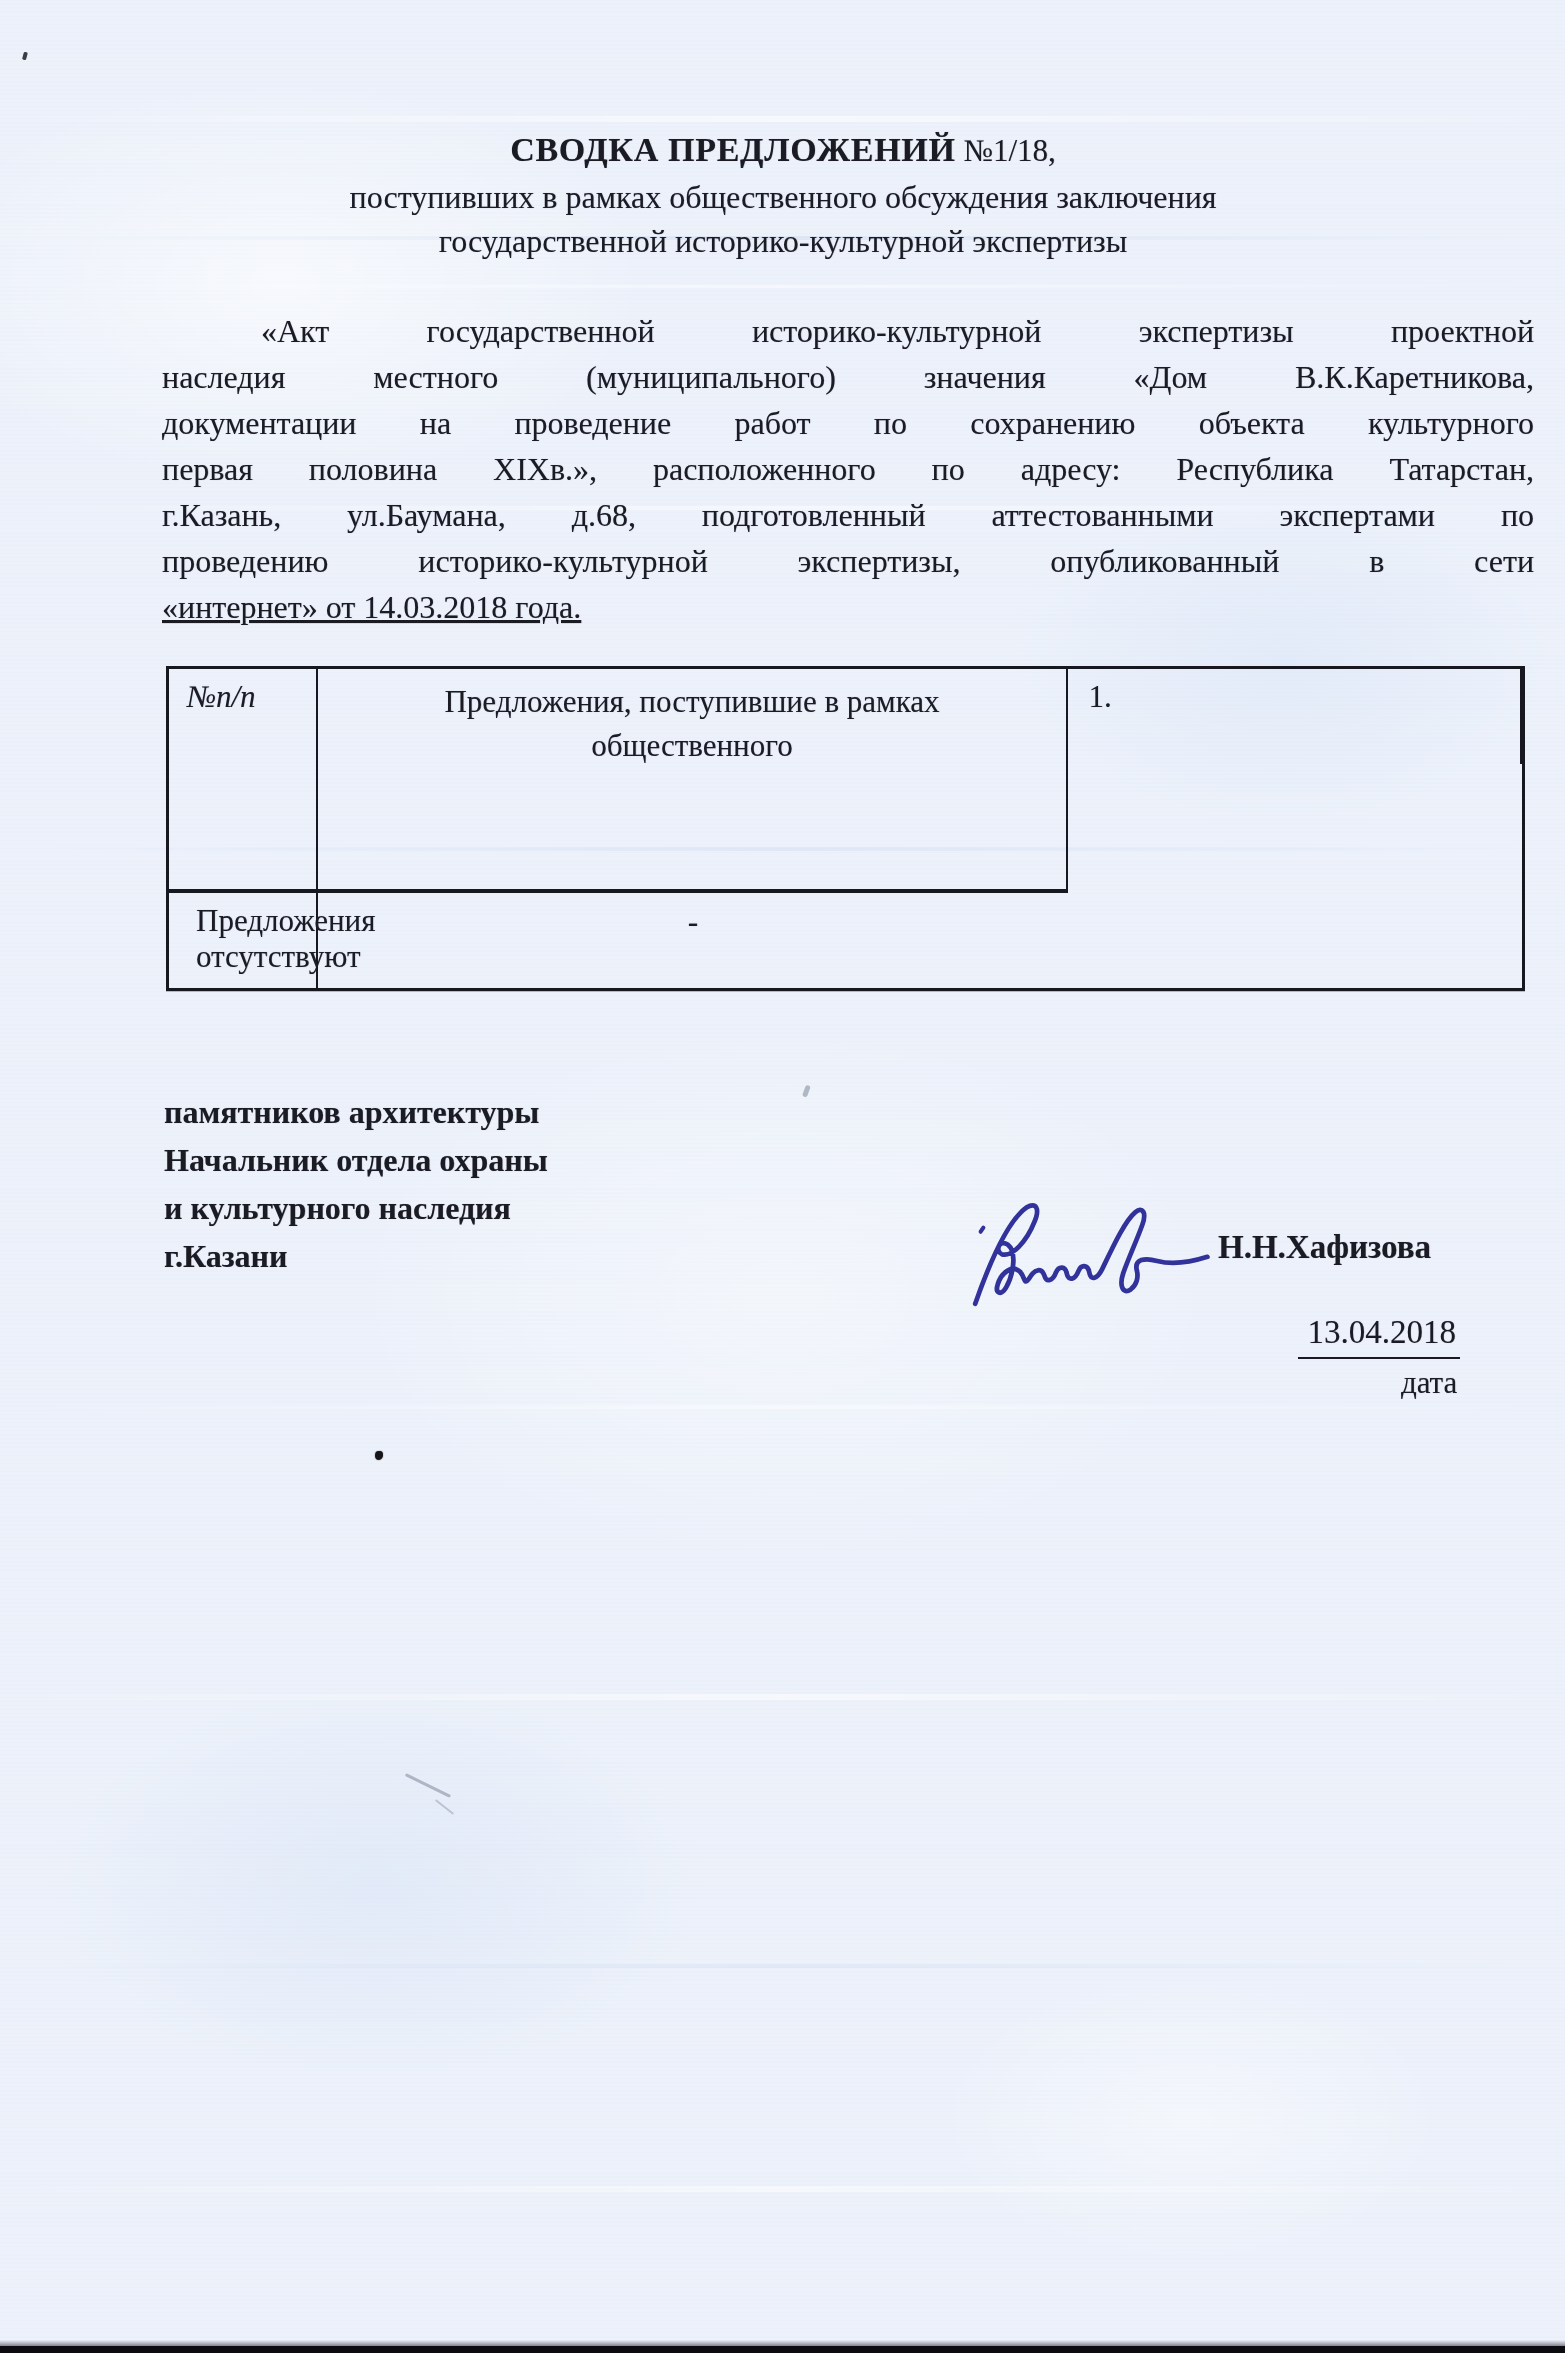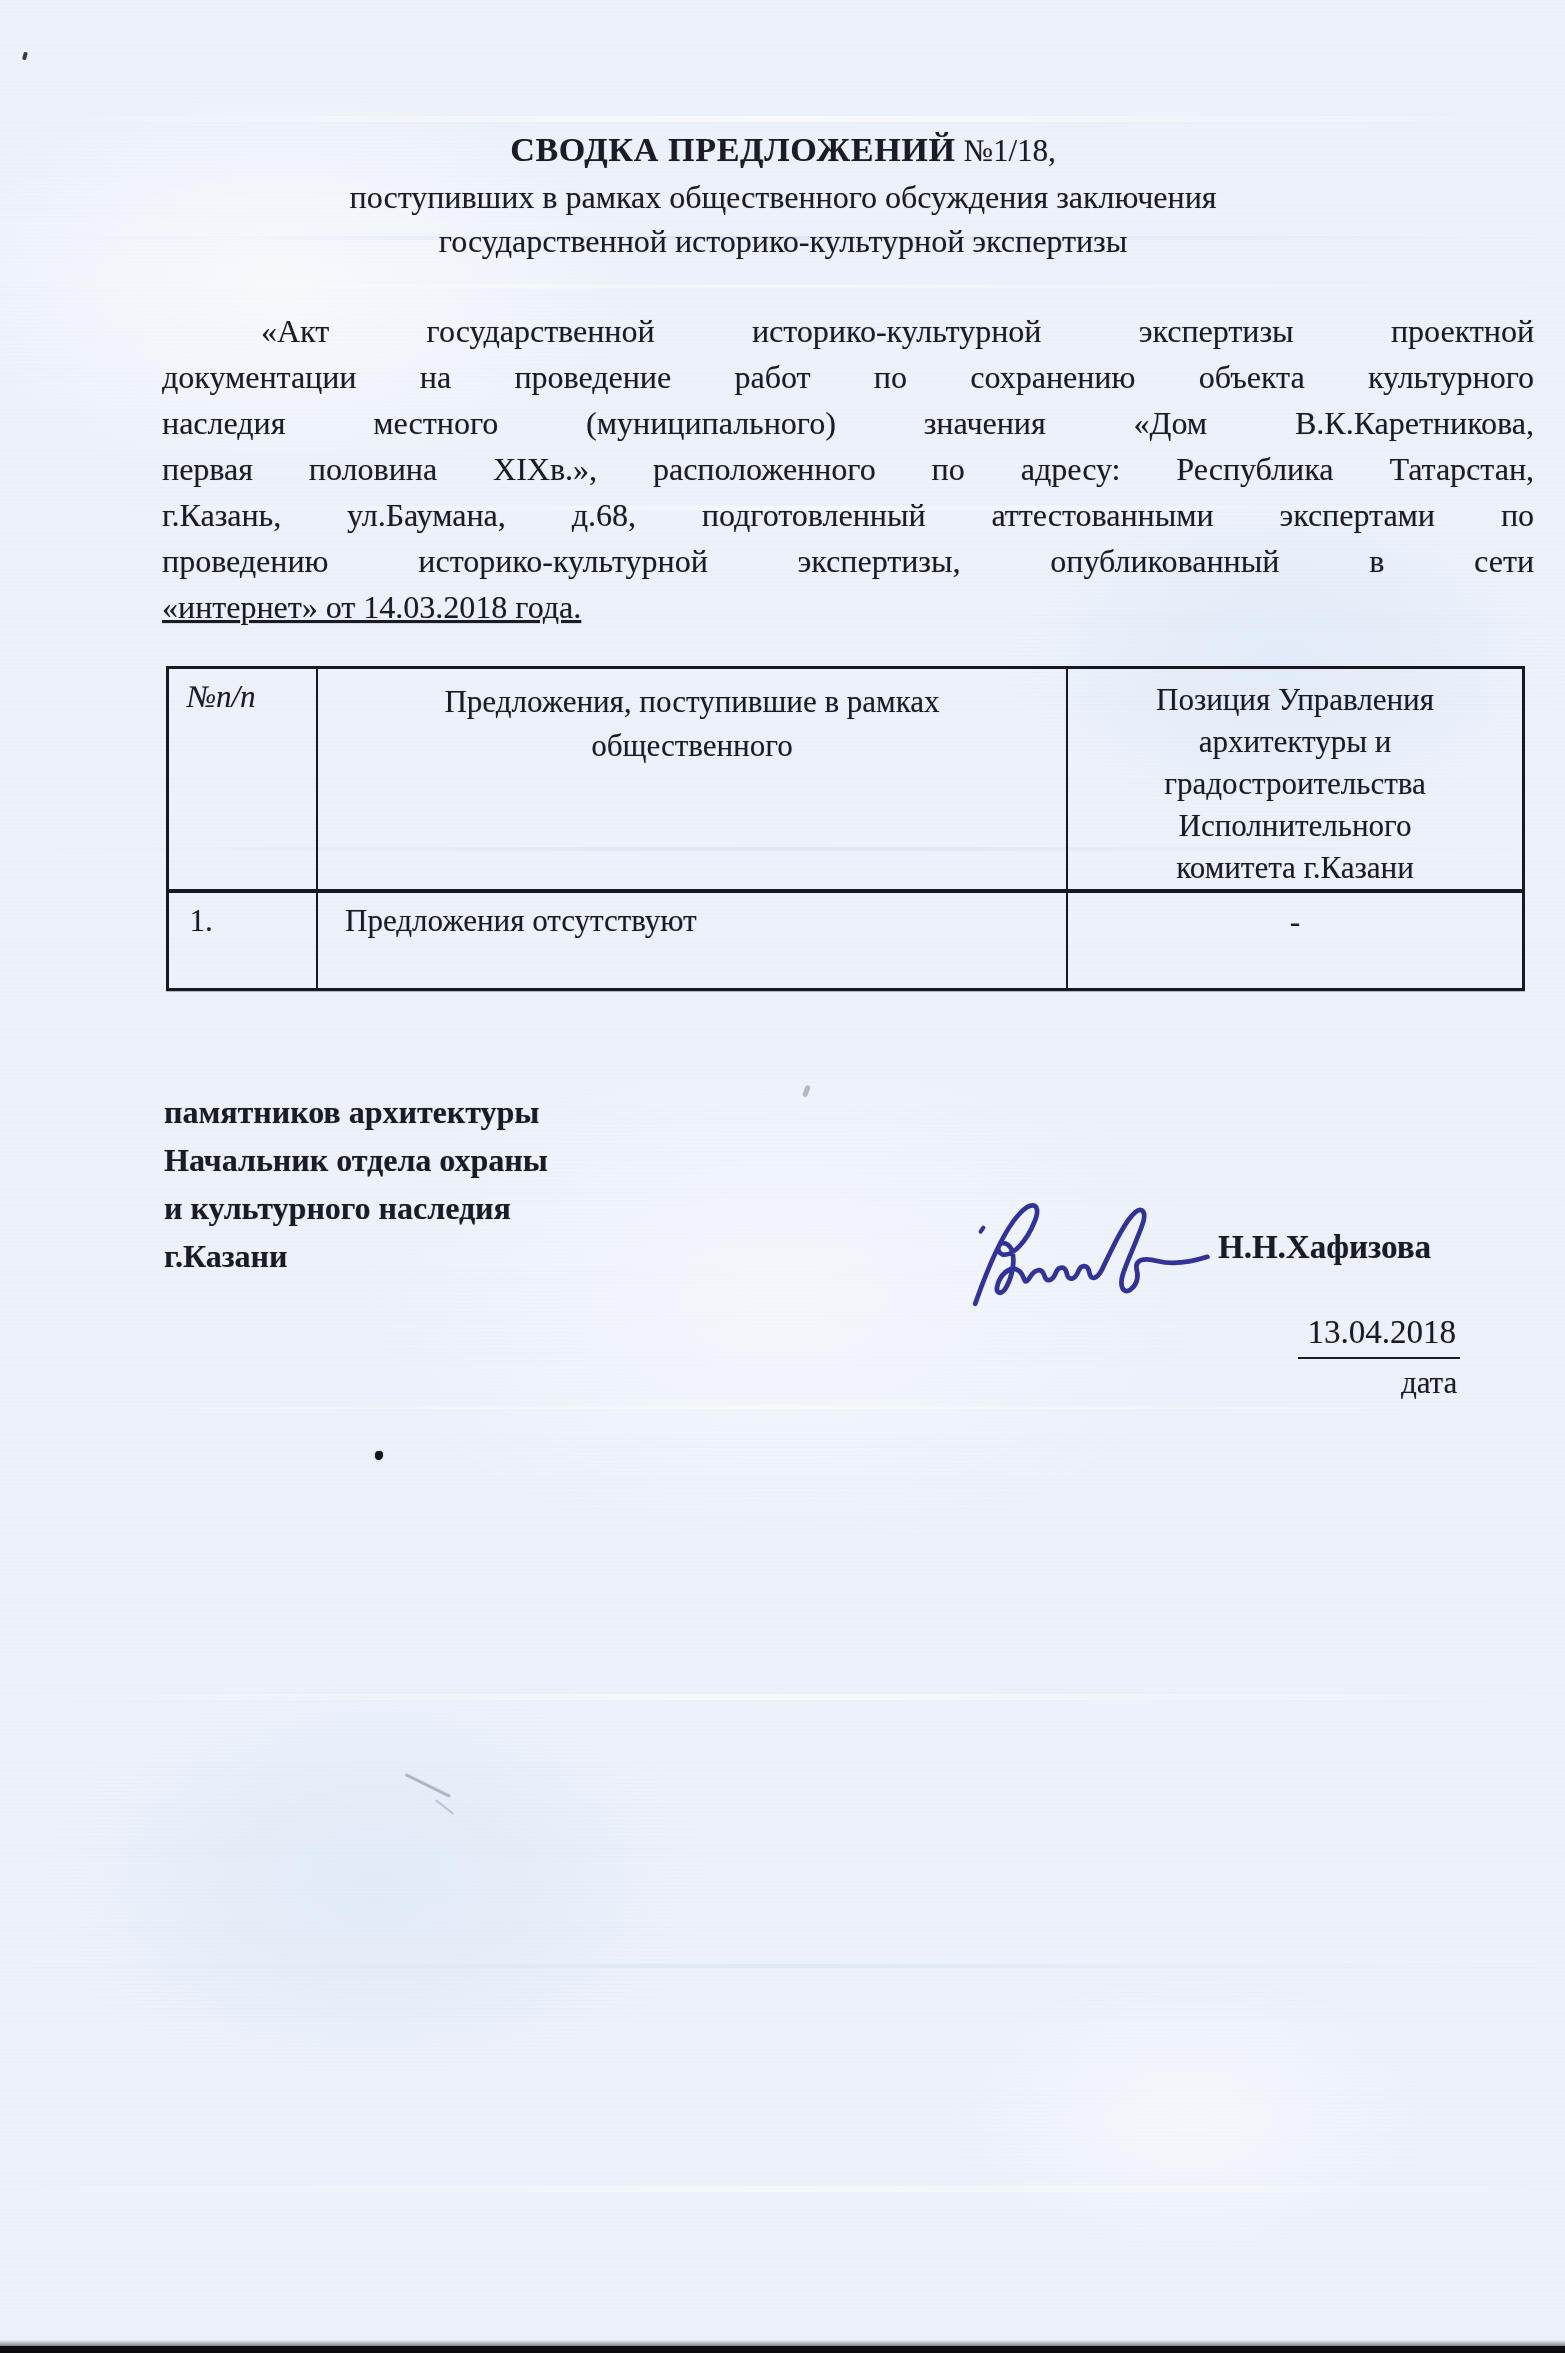--- a/index.html
+++ b/index.html
@@ -88,37 +88,32 @@
   <div class="streak" style="top:2186px;height:5.5px;background:linear-gradient(to right,rgba(255,255,255,0),rgba(255,255,255,.45),rgba(255,255,255,0));"></div>
 
   <div class="title-block ink">
     <div class="title-line1"><span>СВОДКА ПРЕДЛОЖЕНИЙ</span><span class="num"> №1/18,</span></div>
     <div class="title-sub">поступивших в рамках общественного обсуждения заключения</div>
     <div class="title-sub">государственной историко-культурной экспертизы</div>
   </div>
 
   <div class="para ink">
     <div class="pline first">«Акт государственной историко-культурной экспертизы проектной</div>
+    <div class="pline">наследия местного (муниципального) значения «Дом В.К.Каретникова,</div>
     <div class="pline">документации на проведение работ по сохранению объекта культурного</div>
-    <div class="pline">наследия местного (муниципального) значения «Дом В.К.Каретникова,</div>
     <div class="pline">первая половина XIXв.», расположенного по адресу: Республика Татарстан,</div>
     <div class="pline">г.Казань, ул.Баумана, д.68, подготовленный аттестованными экспертами по</div>
     <div class="pline">проведению историко-культурной экспертизы, опубликованный в сети</div>
     <div class="pline last">«интернет» от 14.03.2018 года.</div>
   </div>
 
   <div class="tbl ink">
     <div class="cell hrow hc-num">№п/п</div>
     <div class="cell hrow hc-mid">Предложения, поступившие в рамках
 общественного</div>
-    <div class="cell hrow hc-pos lastcol">Позиция Управления
-архитектуры и
-градостроительства
-Исполнительного
-комитета г.Казани</div>
 
     <div class="cell drow dc-num">1.</div>
     <div class="cell drow dc-mid">Предложения отсутствуют</div>
     <div class="cell drow dc-pos lastcol">-</div>
   </div>
 
   <div class="signatory ink">
     <div>памятников архитектуры</div>
     <div>Начальник отдела охраны</div>
     <div>и культурного наследия</div>

